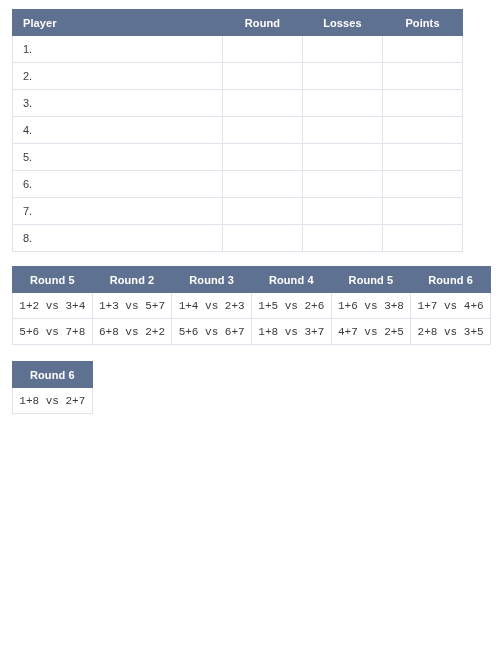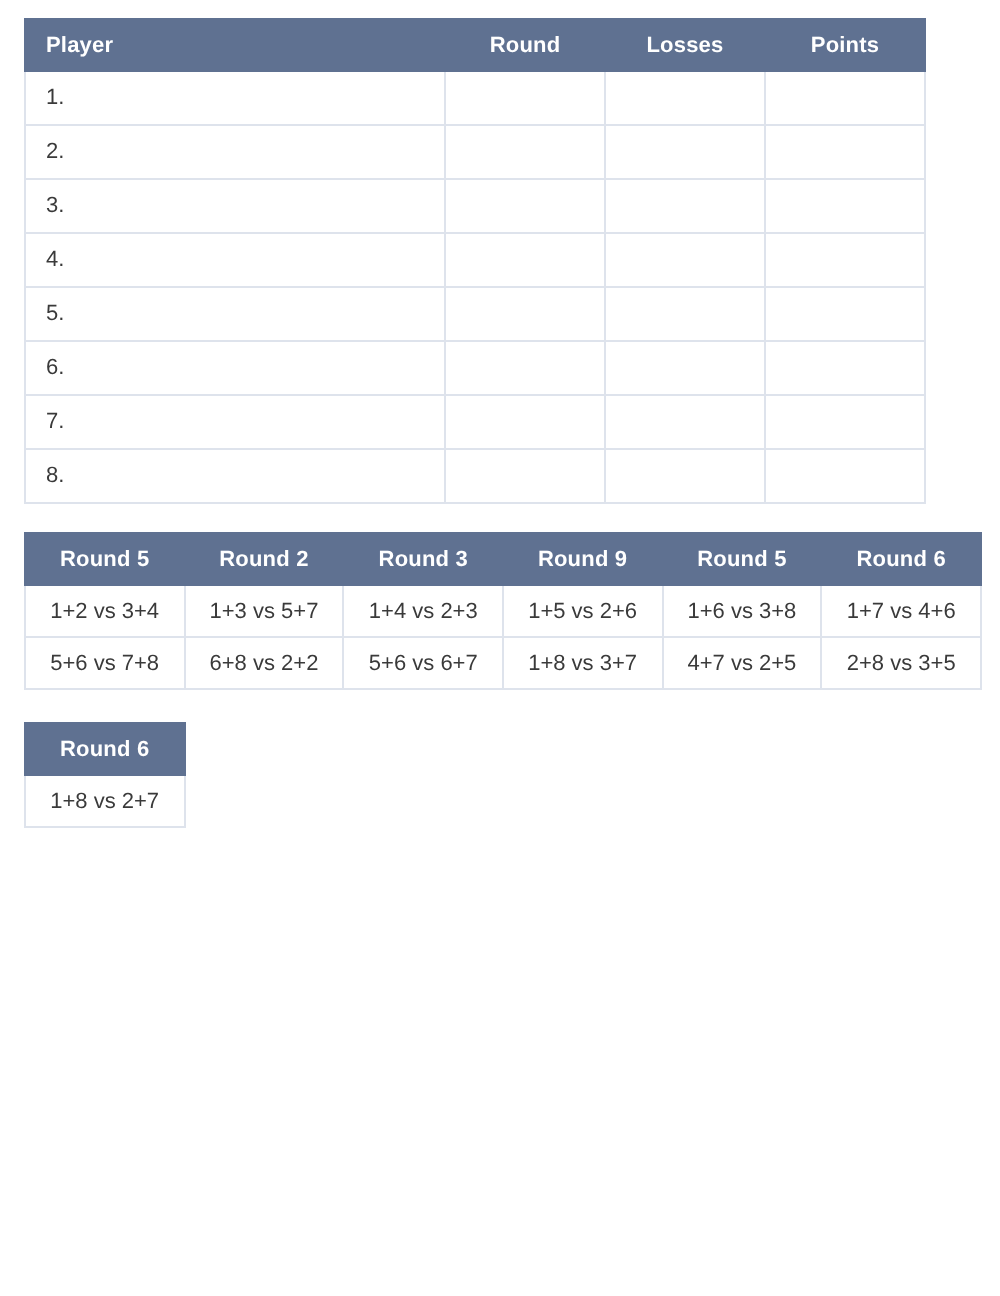--- a/index.html
+++ b/index.html
@@ -109,20 +109,21 @@
   table.rounds-single th {
     text-align: center;
   }
   table.rounds td,
   table.rounds-single td {
     text-align: center;
     font-size: 11px;
     height: 26px;
     padding: 0 6px;
     white-space: nowrap;
+    font-family: Liberation Mono, monospace;
   }
 </style>
 </head>
 <body>
 
 <div class="page">
 
   <div class="standings-wrap">
     <table class="grid standings">
       <colgroup>
@@ -200,21 +201,21 @@
           <col class="c-round">
         <col class="c-round">
           <col class="c-round">
           <col class="c-round">
       </colgroup>
       <thead>
         <tr>
           <th>Round 5</th>
           <th>Round 2</th>
           <th>Round 3</th>
-          <th>Round 9</th>
+          <th>Round 4</th>
           <th>Round 5</th>
           <th>Round 6</th>
         </tr>
       </thead>
       <tbody>
         <tr>
           <td>1+2 vs 3+4</td>
           <td>1+3 vs 5+7</td>
           <td>1+4 vs 2+3</td>
           <td>1+5 vs 2+6</td>

